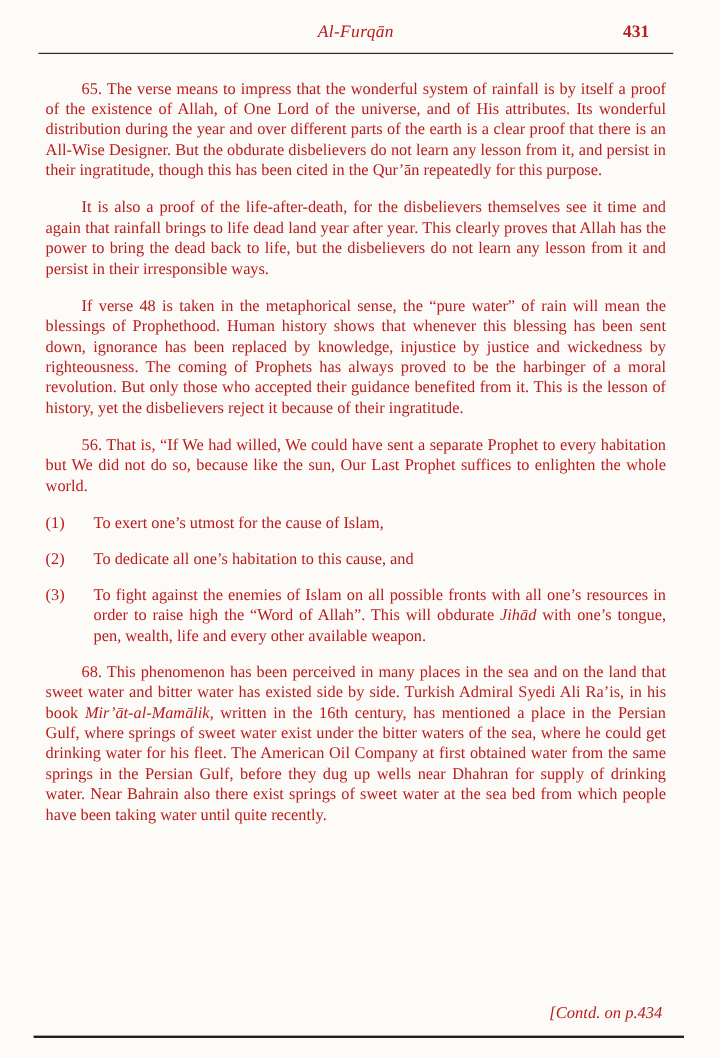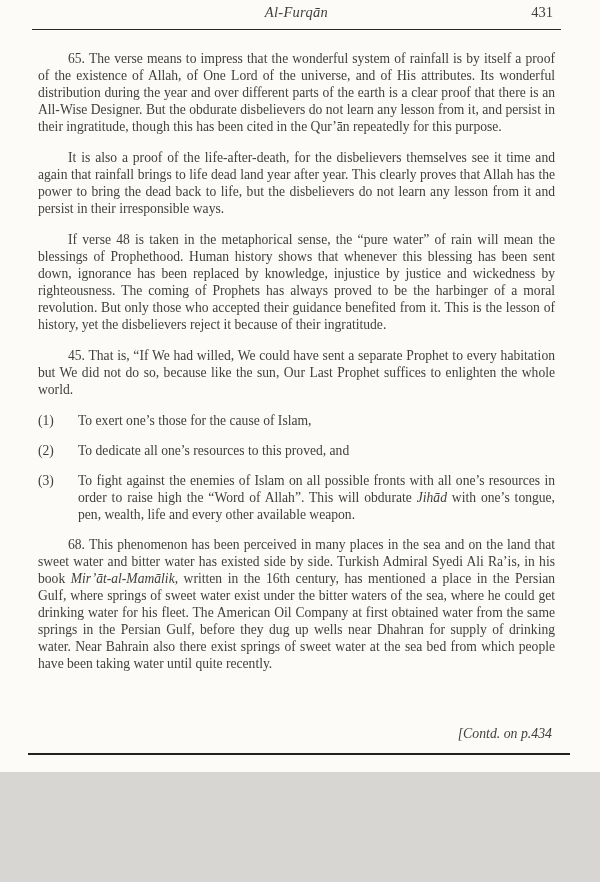--- a/index.html
+++ b/index.html
@@ -1,44 +1,44 @@
 <!DOCTYPE html>
 <html><head>
 <meta charset="utf-8">
 <style>
   * { margin: 0; padding: 0; box-sizing: border-box; }
   html, body { background: #d8d6d2; font-family: "Liberation Serif", "DejaVu Serif", serif; }
   .page {
     position: relative;
     width: 600px;
-    height: 772px;
+    height: 882px;
     margin: 0 auto;
     background: #fcfbf8;
-    color: #404040;
-    padding: 4px 45px 0 38px;
+    color: #b91c1c;
+    padding: 19px 45px 0 38px;
     box-shadow: 0 0 4px rgba(0,0,0,.35);
     overflow: hidden;
   }
   .page-header {
     position: relative;
     height: 22px;
     font-size: 14.5px;
   }
   .running-title {
     position: absolute;
     left: 0; right: 0;
     text-align: center;
     font-style: italic;
     letter-spacing: .3px;
   }
   .page-number {
     position: absolute;
-    right: 2px;
+    right: 14px;
     top: 0;
-    font-weight: 400;
+    font-weight: 700;
   }
   .header-rule {
     border: none;
     border-top: 1.6px solid #2a2823;
     margin: 3px -6px 17px -6px;
   }
   .page-body {
     font-size: 13.6px;
     line-height: 17px;
     text-align: justify;
@@ -86,28 +86,28 @@
     <span class="running-title">Al-Furqān</span>
     <span class="page-number">431</span>
   </header>
 
   <hr class="header-rule">
 
   <main class="page-body">
       <p class="paragraph"><span>65. The verse means to impress that the wonderful system of rainfall is by itself a proof of the existence of Allah, of One Lord of the universe, and of His attributes. Its wonderful distribution during the year and over different parts of the earth is a clear proof that there is an All-Wise Designer. But the obdurate disbelievers do not learn any lesson from it, and persist in their ingratitude, though this has been cited in the Qur’ān repeatedly for this purpose.</span></p>
       <p class="paragraph"><span>It is also a proof of the life-after-death, for the disbelievers themselves see it time and again that rainfall brings to life dead land year after year. This clearly proves that Allah has the power to bring the dead back to life, but the disbelievers do not learn any lesson from it and persist in their irresponsible ways.</span></p>
       <p class="paragraph"><span>If verse 48 is taken in the metaphorical sense, the “pure water” of rain will mean the blessings of Prophethood. Human history shows that whenever this blessing has been sent down, ignorance has been replaced by knowledge, injustice by justice and wickedness by righteousness. The coming of Prophets has always proved to be the harbinger of a moral revolution. But only those who accepted their guidance benefited from it. This is the lesson of history, yet the disbelievers reject it because of their ingratitude.</span></p>
-      <p class="paragraph"><span>45. That is, “If We had willed, We could have sent a separate Prophet to every habitation but We did not do so, because like the sun, Our Last Prophet suffices to enlighten the whole world.</span></p>
+      <p class="paragraph"><span>56. That is, “If We had willed, We could have sent a separate Prophet to every habitation but We did not do so, because like the sun, Our Last Prophet suffices to enlighten the whole world.</span></p>
       <div class="list-item">
         <span class="list-marker">(1)</span>
-        <span class="list-text"><span>To exert one’s those for the cause of Islam,</span></span>
+        <span class="list-text"><span>To exert one’s utmost for the cause of Islam,</span></span>
       </div>
       <div class="list-item">
         <span class="list-marker">(2)</span>
-        <span class="list-text"><span>To dedicate all one’s resources to this proved, and</span></span>
+        <span class="list-text"><span>To dedicate all one’s habitation to this cause, and</span></span>
       </div>
       <div class="list-item">
         <span class="list-marker">(3)</span>
         <span class="list-text"><span>To fight against the enemies of Islam on all possible fronts with all one’s resources in order to raise high the “Word of Allah”. This will obdurate </span><i>Jihād</i><span> with one’s tongue, pen, wealth, life and every other available weapon.</span></span>
       </div>
       <p class="paragraph"><span>68. This phenomenon has been perceived in many places in the sea and on the land that sweet water and bitter water has existed side by side. Turkish Admiral Syedi Ali Ra’is, in his book </span><i>Mir’āt-al-Mamālik</i><span>, written in the 16th century, has mentioned a place in the Persian Gulf, where springs of sweet water exist under the bitter waters of the sea, where he could get drinking water for his fleet. The American Oil Company at first obtained water from the same springs in the Persian Gulf, before they dug up wells near Dhahran for supply of drinking water. Near Bahrain also there exist springs of sweet water at the sea bed from which people have been taking water until quite recently.</span></p>
     </main>
 
   <div class="footer-note">[Contd. on p.434</div>
 

